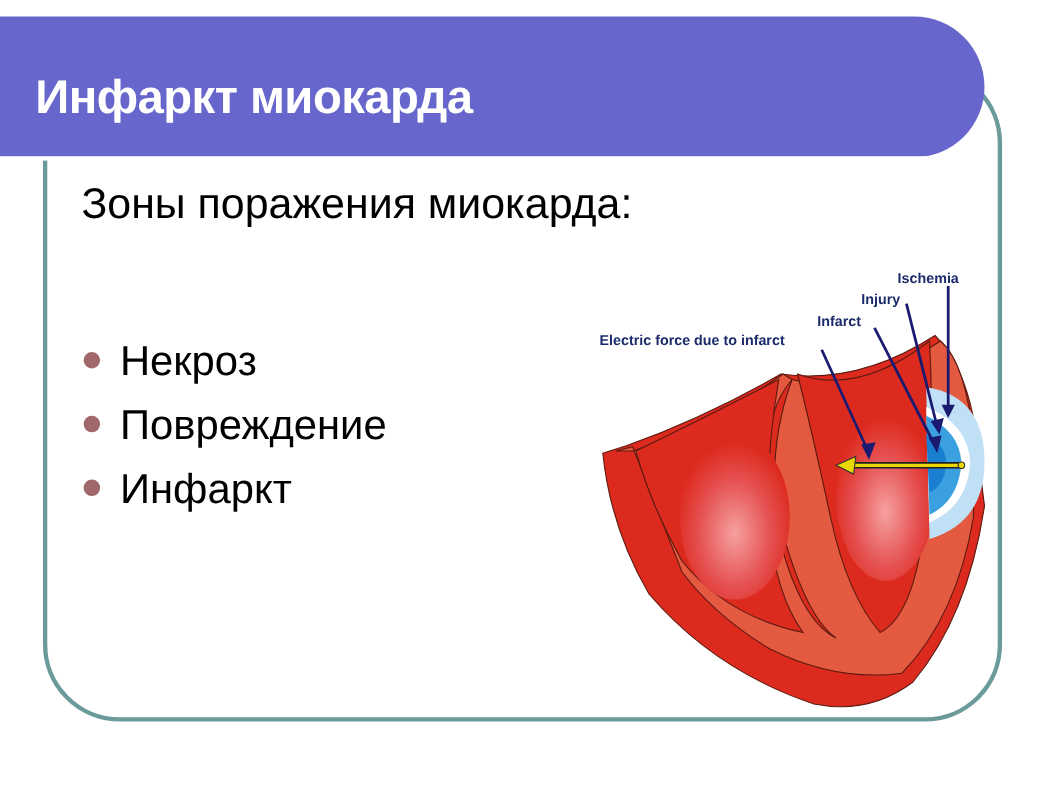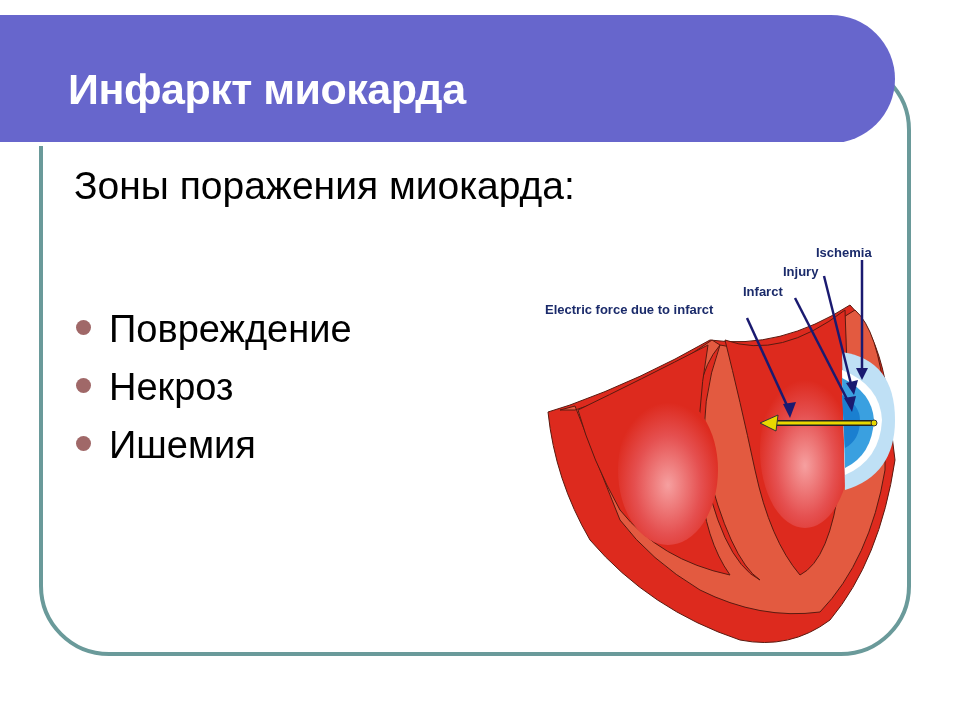--- a/index.html
+++ b/index.html
@@ -1,20 +1,20 @@
 <!DOCTYPE html>
 <html><head>
 <meta charset="utf-8">
 <style>
   html, body { margin:0; padding:0; }
   body { width:960px; height:720px; background:#ffffff; position:relative; overflow:hidden; font-family:"Liberation Sans", sans-serif; }
   .frame { position:absolute; left:39px; top:60px; width:872px; height:596px; border:4px solid #6a9a9a; border-radius:0 70px 70px 70px; box-sizing:border-box; }
   .titlebar { position:absolute; left:0; top:15px; width:895px; height:128px; background:#6766cc; border-radius:0 80px 80px 0; }
   .title-line { position:absolute; left:0; top:127px; width:848px; height:4px; background:#ffffff; }
-  .title { position:absolute; left:32px; top:50px; font-size:43px; font-weight:bold; color:#ffffff; letter-spacing:-0.5px;margin-left:36px; }
+  .title { position:absolute; left:32px; top:50px; font-size:43px; font-weight:bold; color:#ffffff; letter-spacing:-0.5px; }
   .subtitle { position:absolute; left:74px; top:164px; font-size:39px; color:#000000; }
   .bullets { position:absolute; left:76px; top:300px; margin:0; padding:0; list-style:none; }
   .bullet { display:flex; align-items:center; height:58px; font-size:38px; color:#000; }
   .dot { width:15px; height:15px; border-radius:50%; background:#a06868; margin-right:18px; margin-top:-4px; }
   .heart { position:absolute; left:540px; top:238px; width:370px; height:412px; }
   .lbl { font-family:"Liberation Sans", sans-serif; font-weight:bold; font-size:13px; fill:#1a2a6a; }
 </style>
 </head>
 <body>
 
@@ -23,29 +23,29 @@
 <div class="titlebar">
   <div class="title-line"></div>
   <div class="title">Инфаркт миокарда</div>
 </div>
 
 <div class="subtitle">Зоны поражения миокарда:</div>
 
 <ul class="bullets">
   <li class="bullet">
     <span class="dot"></span>
+    <span>Некроз</span>
+  </li>
+  <li class="bullet">
+    <span class="dot"></span>
     <span>Повреждение</span>
   </li>
   <li class="bullet">
     <span class="dot"></span>
-    <span>Некроз</span>
-  </li>
-  <li class="bullet">
-    <span class="dot"></span>
-    <span>Ишемия</span>
+    <span>Инфаркт</span>
   </li>
 </ul>
 
 <svg class="heart" viewBox="540 238 370 412" xmlns="http://www.w3.org/2000/svg">
   <defs>
     <radialGradient id="cav" cx="50%" cy="60%" r="55%">
       <stop offset="0%" stop-color="#f6a0a0"></stop>
       <stop offset="60%" stop-color="#e55050"></stop>
       <stop offset="100%" stop-color="#dd2a1e"></stop>
     </radialGradient>

